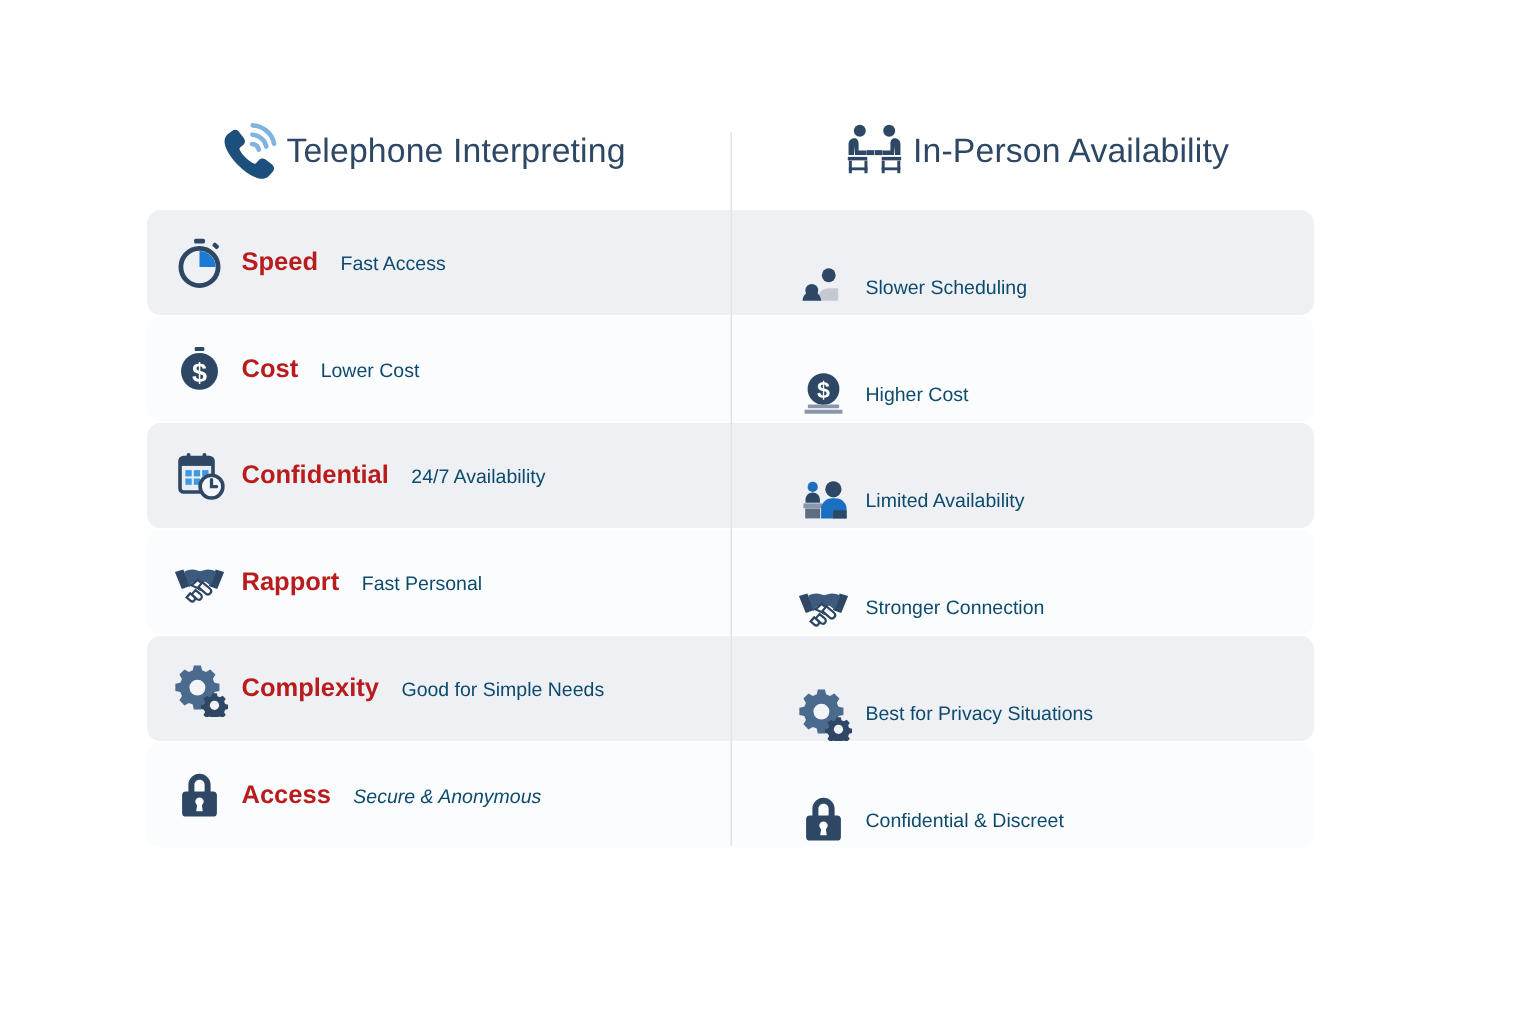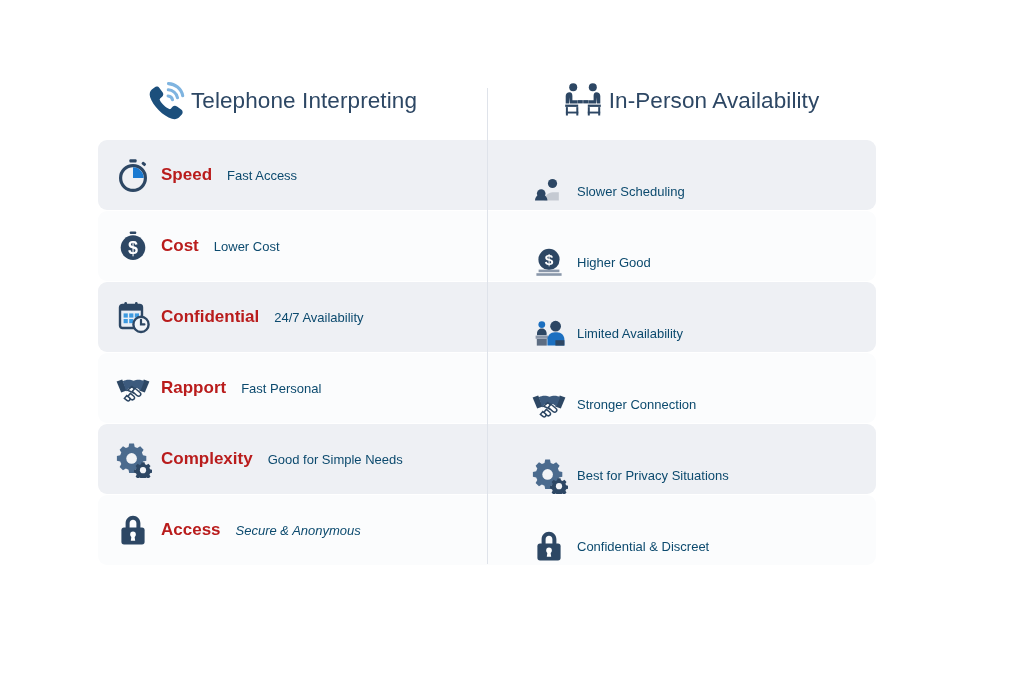--- a/index.html
+++ b/index.html
@@ -205,21 +205,21 @@
         </div>
         <div class="cell right">
           <span class="row-icon">
             <svg viewBox="0 0 38 38" width="38" height="38">
               <circle cx="19" cy="16.4" r="10.6" fill="#2d4764"></circle>
               <text x="19" y="22.4" font-family="'Liberation Sans', sans-serif" font-size="15.5" font-weight="bold" fill="#ffffff" text-anchor="middle">$</text>
               <path d="M8.6 26.6h20.8v2.6H8.6z" fill="#8a97aa"></path>
               <path d="M6.4 30.2h25.2v2.6H6.4z" fill="#8a97aa"></path>
             </svg>
           </span>
-          <span class="value">Higher Good</span>
+          <span class="value">Higher Cost</span>
         </div>
       </div>
 
       <div class="row shade-a">
         <div class="cell left">
           <span class="row-icon">
             <svg viewBox="0 0 38 38" width="38" height="38">
               <rect x="10.4" y="4" width="2.6" height="5.4" rx="1.2" fill="#2d4764"></rect>
               <rect x="21" y="4" width="2.6" height="5.4" rx="1.2" fill="#2d4764"></rect>
               <rect x="6" y="7" width="22" height="23" rx="2.4" fill="#e9eef5" stroke="#2d4764" stroke-width="2.4"></rect>

